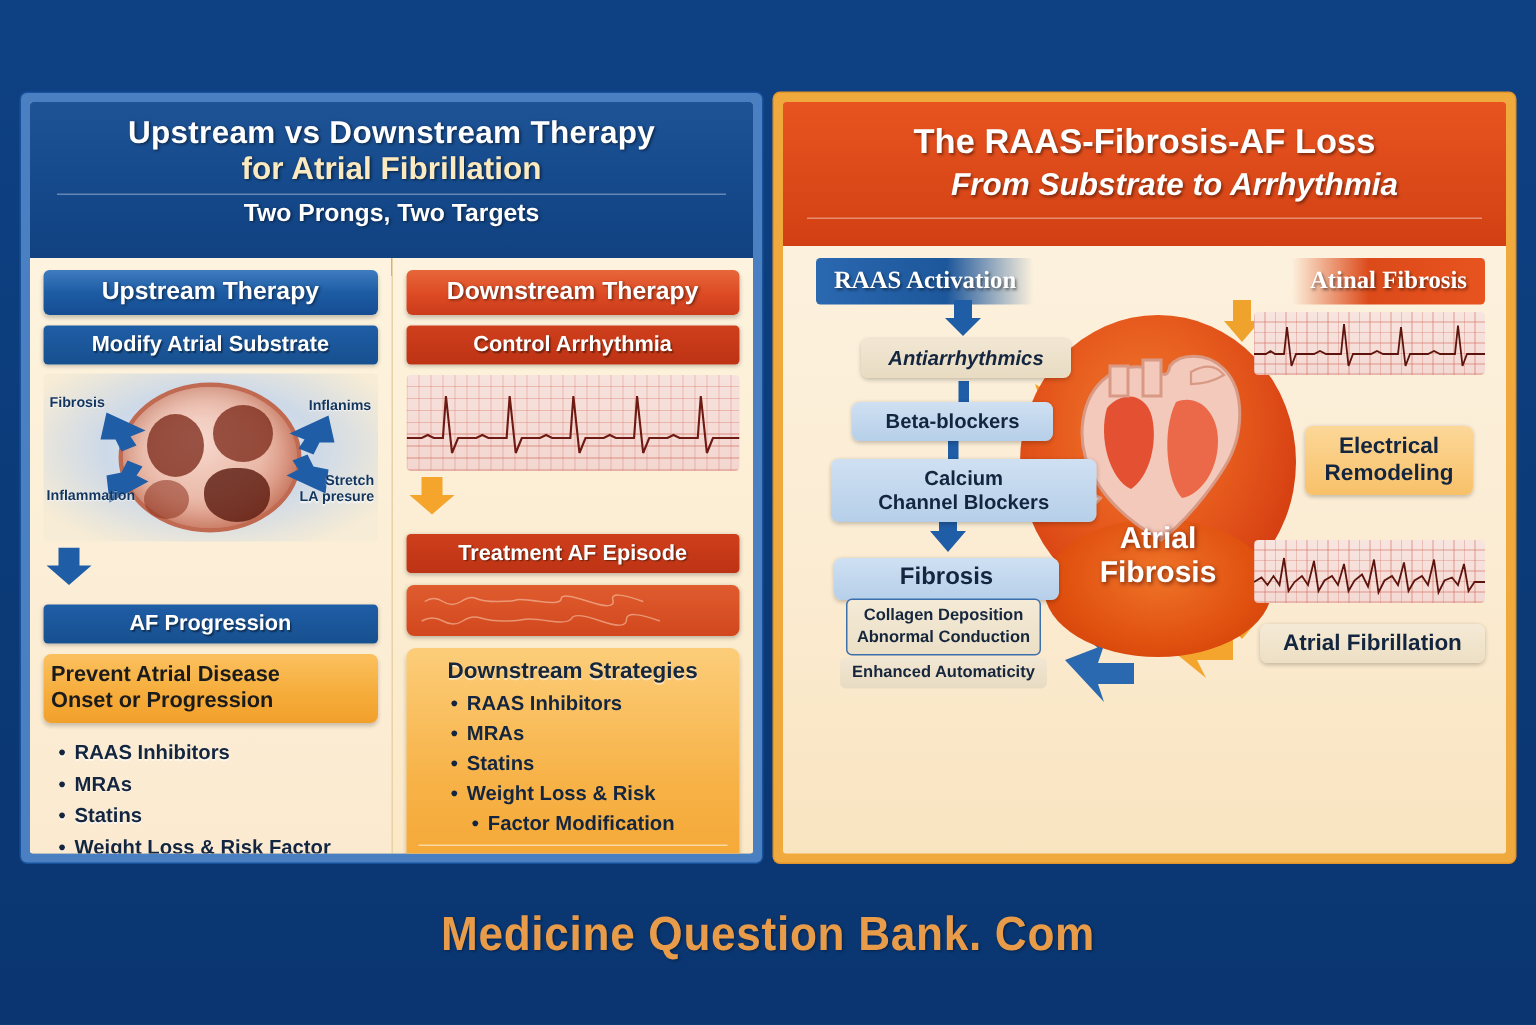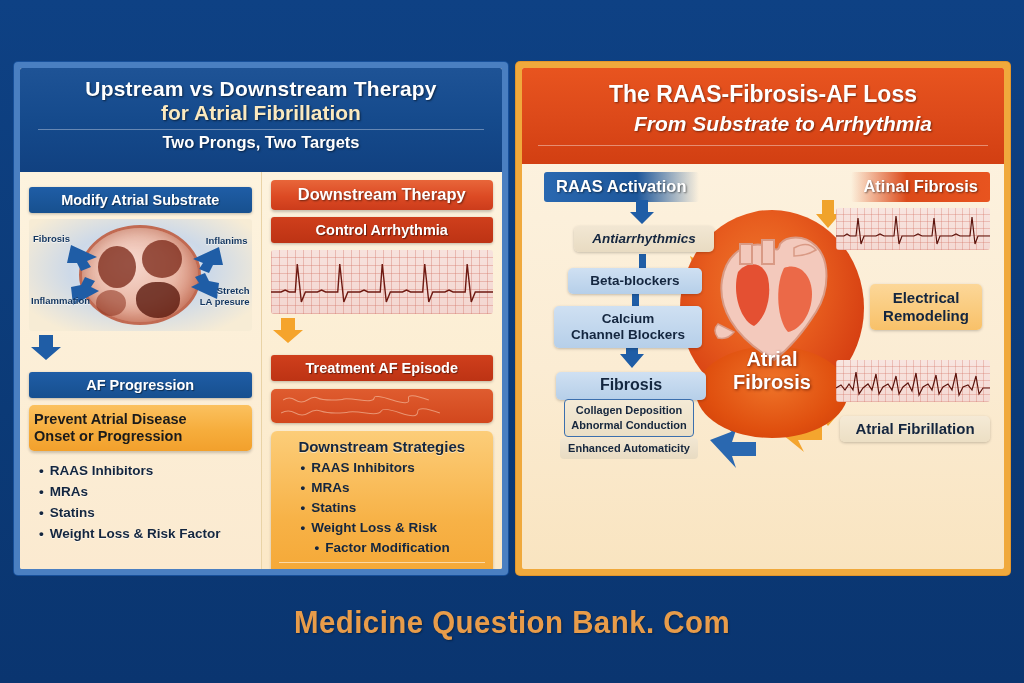--- a/index.html
+++ b/index.html
@@ -113,34 +113,34 @@
            background:linear-gradient(180deg,#e8541f 0%,#dd4a1a 50%,#d23f12 100%);
            color:#fff; text-align:center; padding-top:13px; }
   .rhead .t1 { font-size:23px; font-weight:bold; text-shadow:1px 1px 2px rgba(0,0,0,.45); }
   .rhead .t2 { font-size:21px; font-weight:bold; font-style:italic; margin-top:4px;
                text-shadow:1px 1px 2px rgba(0,0,0,.45);margin-left:40px; }
   .rhead .rule { height:1px; background:rgba(255,255,255,.4); margin:9px 16px 0; }
 
   .rbody { position:absolute; top:96px; left:0; right:0; bottom:0; }
 
   .rcap { position:absolute; font-weight:bold; font-size:16.5px; color:#fff;
-          padding:5px 12px 6px; border-radius:3px; text-shadow:1px 1px 2px rgba(0,0,0,.5); }
+          padding:5px 12px 6px; border-radius:3px; text-shadow:1px 1px 2px rgba(0,0,0,.5);font-family:Liberation Serif, serif; }
   #cap-raas { left:22px; top:8px; background:linear-gradient(90deg,#2a68b0 0%,#1d579b 60%,rgba(29,87,155,0) 100%); }
   #cap-atinal { right:14px; top:8px; background:linear-gradient(270deg,#e8541f 0%,#dc4a1a 60%,rgba(220,74,26,0) 100%); }
 
   .rbox { position:absolute; border-radius:5px; font-weight:bold; text-align:center;
           color:#14263f; font-size:13.5px; line-height:16px; padding:5px 6px;
           box-shadow:0 1px 3px rgba(0,0,0,.22); }
   .rbox.beige { background:linear-gradient(180deg,#f2e7d3 0%,#e8dbc2 100%); }
   .rbox.blue  { background:linear-gradient(180deg,#cfe0f2 0%,#b6cfe9 100%); }
   .rbox.amber { background:linear-gradient(180deg,#fcd798 0%,#f8c169 100%); }
 
   #b-antiarrhythmics { left:52px;  top:62px;  width:140px;font-style:italic; }
   #b-beta            { left:46px;  top:104px; width:134px; }
-  #b-calcium         { left:32px;  top:142px; width:148px; }
+  #b-calcium         { left:32px;  top:142px; width:177px; }
   #b-fibrosis        { left:34px;  top:208px; width:150px; padding-bottom:7px; font-size:16px; }
   .subbox { position:absolute; border-radius:4px; font-weight:bold; font-size:11px; line-height:15px;
             color:#15263d; text-align:center; padding:3px 4px; }
   #b-collagen { left:42px; top:235px; width:130px;
                 background:linear-gradient(180deg,#f4ead6 0%,#ebdfc6 100%); border:1px solid #3b6fae; }
   #b-automat  { left:38px; top:274px; width:138px;
                 background:linear-gradient(180deg,#f2e7d3 0%,#e8dbc2 100%); }
 
   #b-electrical { right:22px; top:120px; width:112px; font-size:15px; line-height:18px; }
   #b-af         { right:14px; top:252px; width:150px; font-size:15px;
@@ -187,20 +187,21 @@
       <div class="lhead">
         <div class="t1">Upstream vs Downstream Therapy</div>
         <div class="t2">for Atrial Fibrillation</div>
         <div class="rule"></div>
         <div class="sub">Two Prongs, Two Targets</div>
       </div>
 
       <div class="cols">
 
         <div class="col left">
+          <div class="cap blue">Upstream Therapy</div>
           <div class="bar blue">Modify Atrial Substrate</div>
 
           <div class="heartwrap">
             <div class="heartbg"></div>
             <div class="heart-oval">
               <div class="chamber ch1"></div>
               <div class="chamber ch2"></div>
               <div class="chamber ch3"></div>
               <div class="chamber ch4"></div>
             </div>

